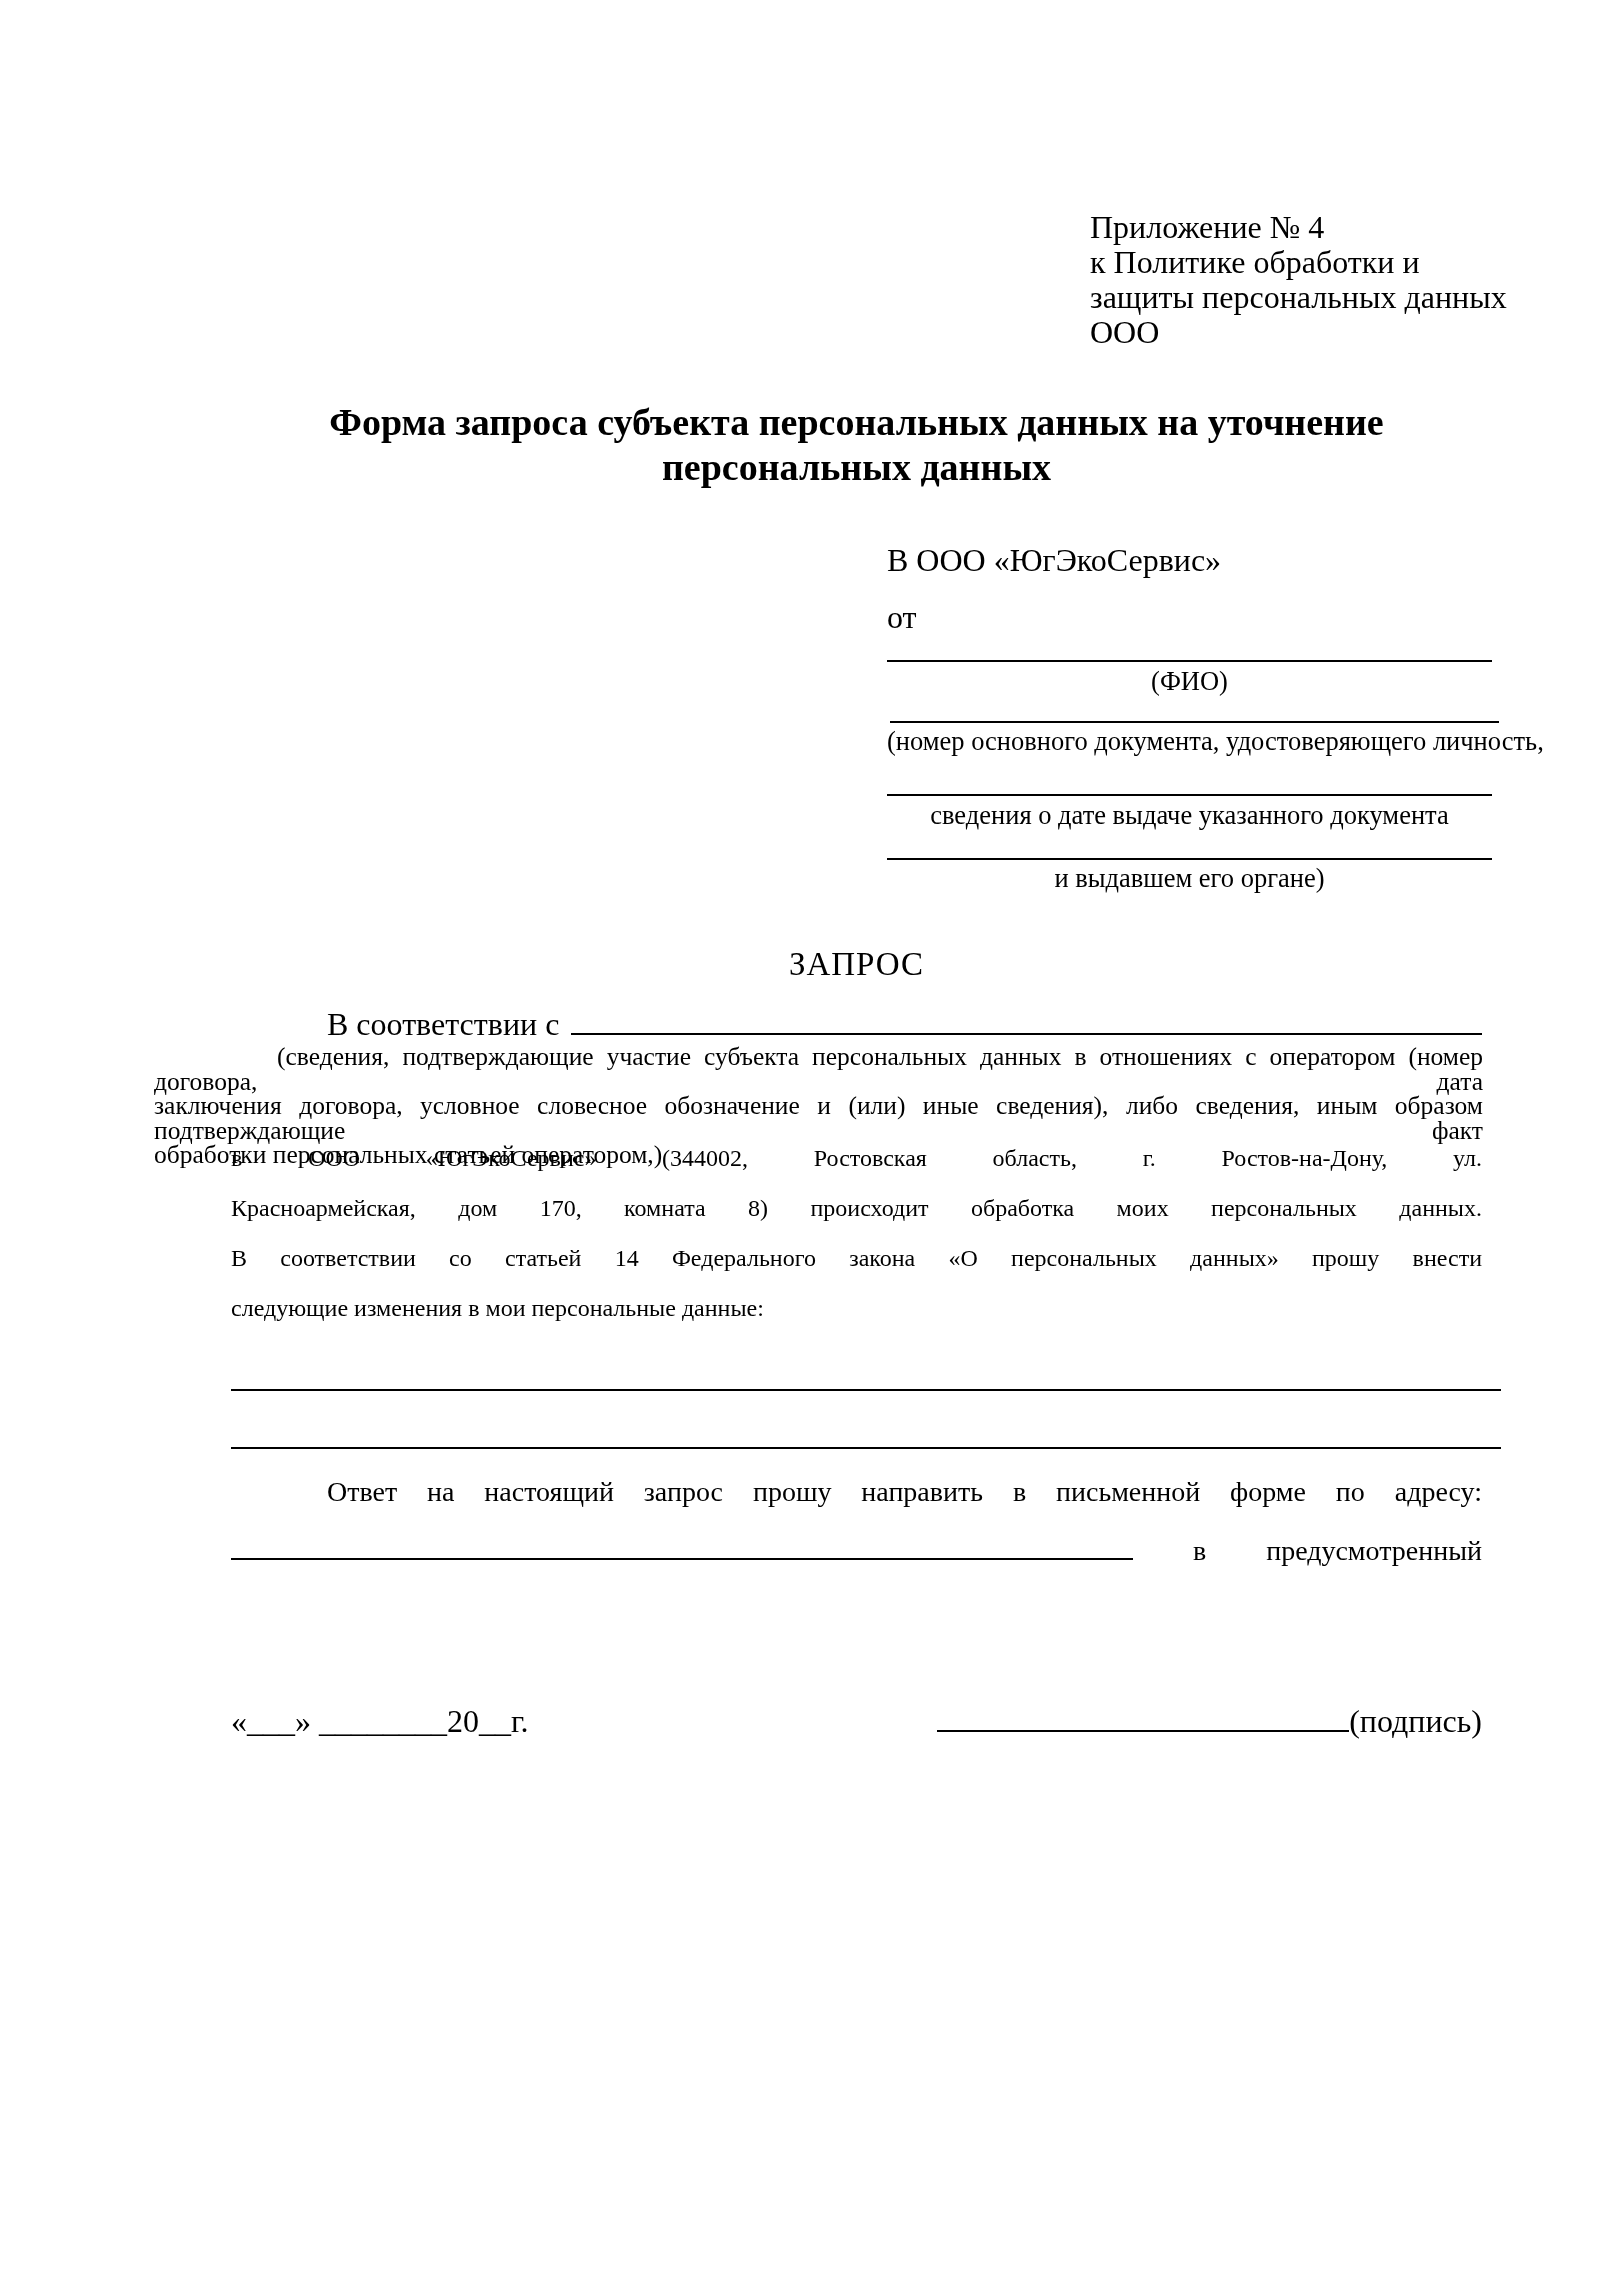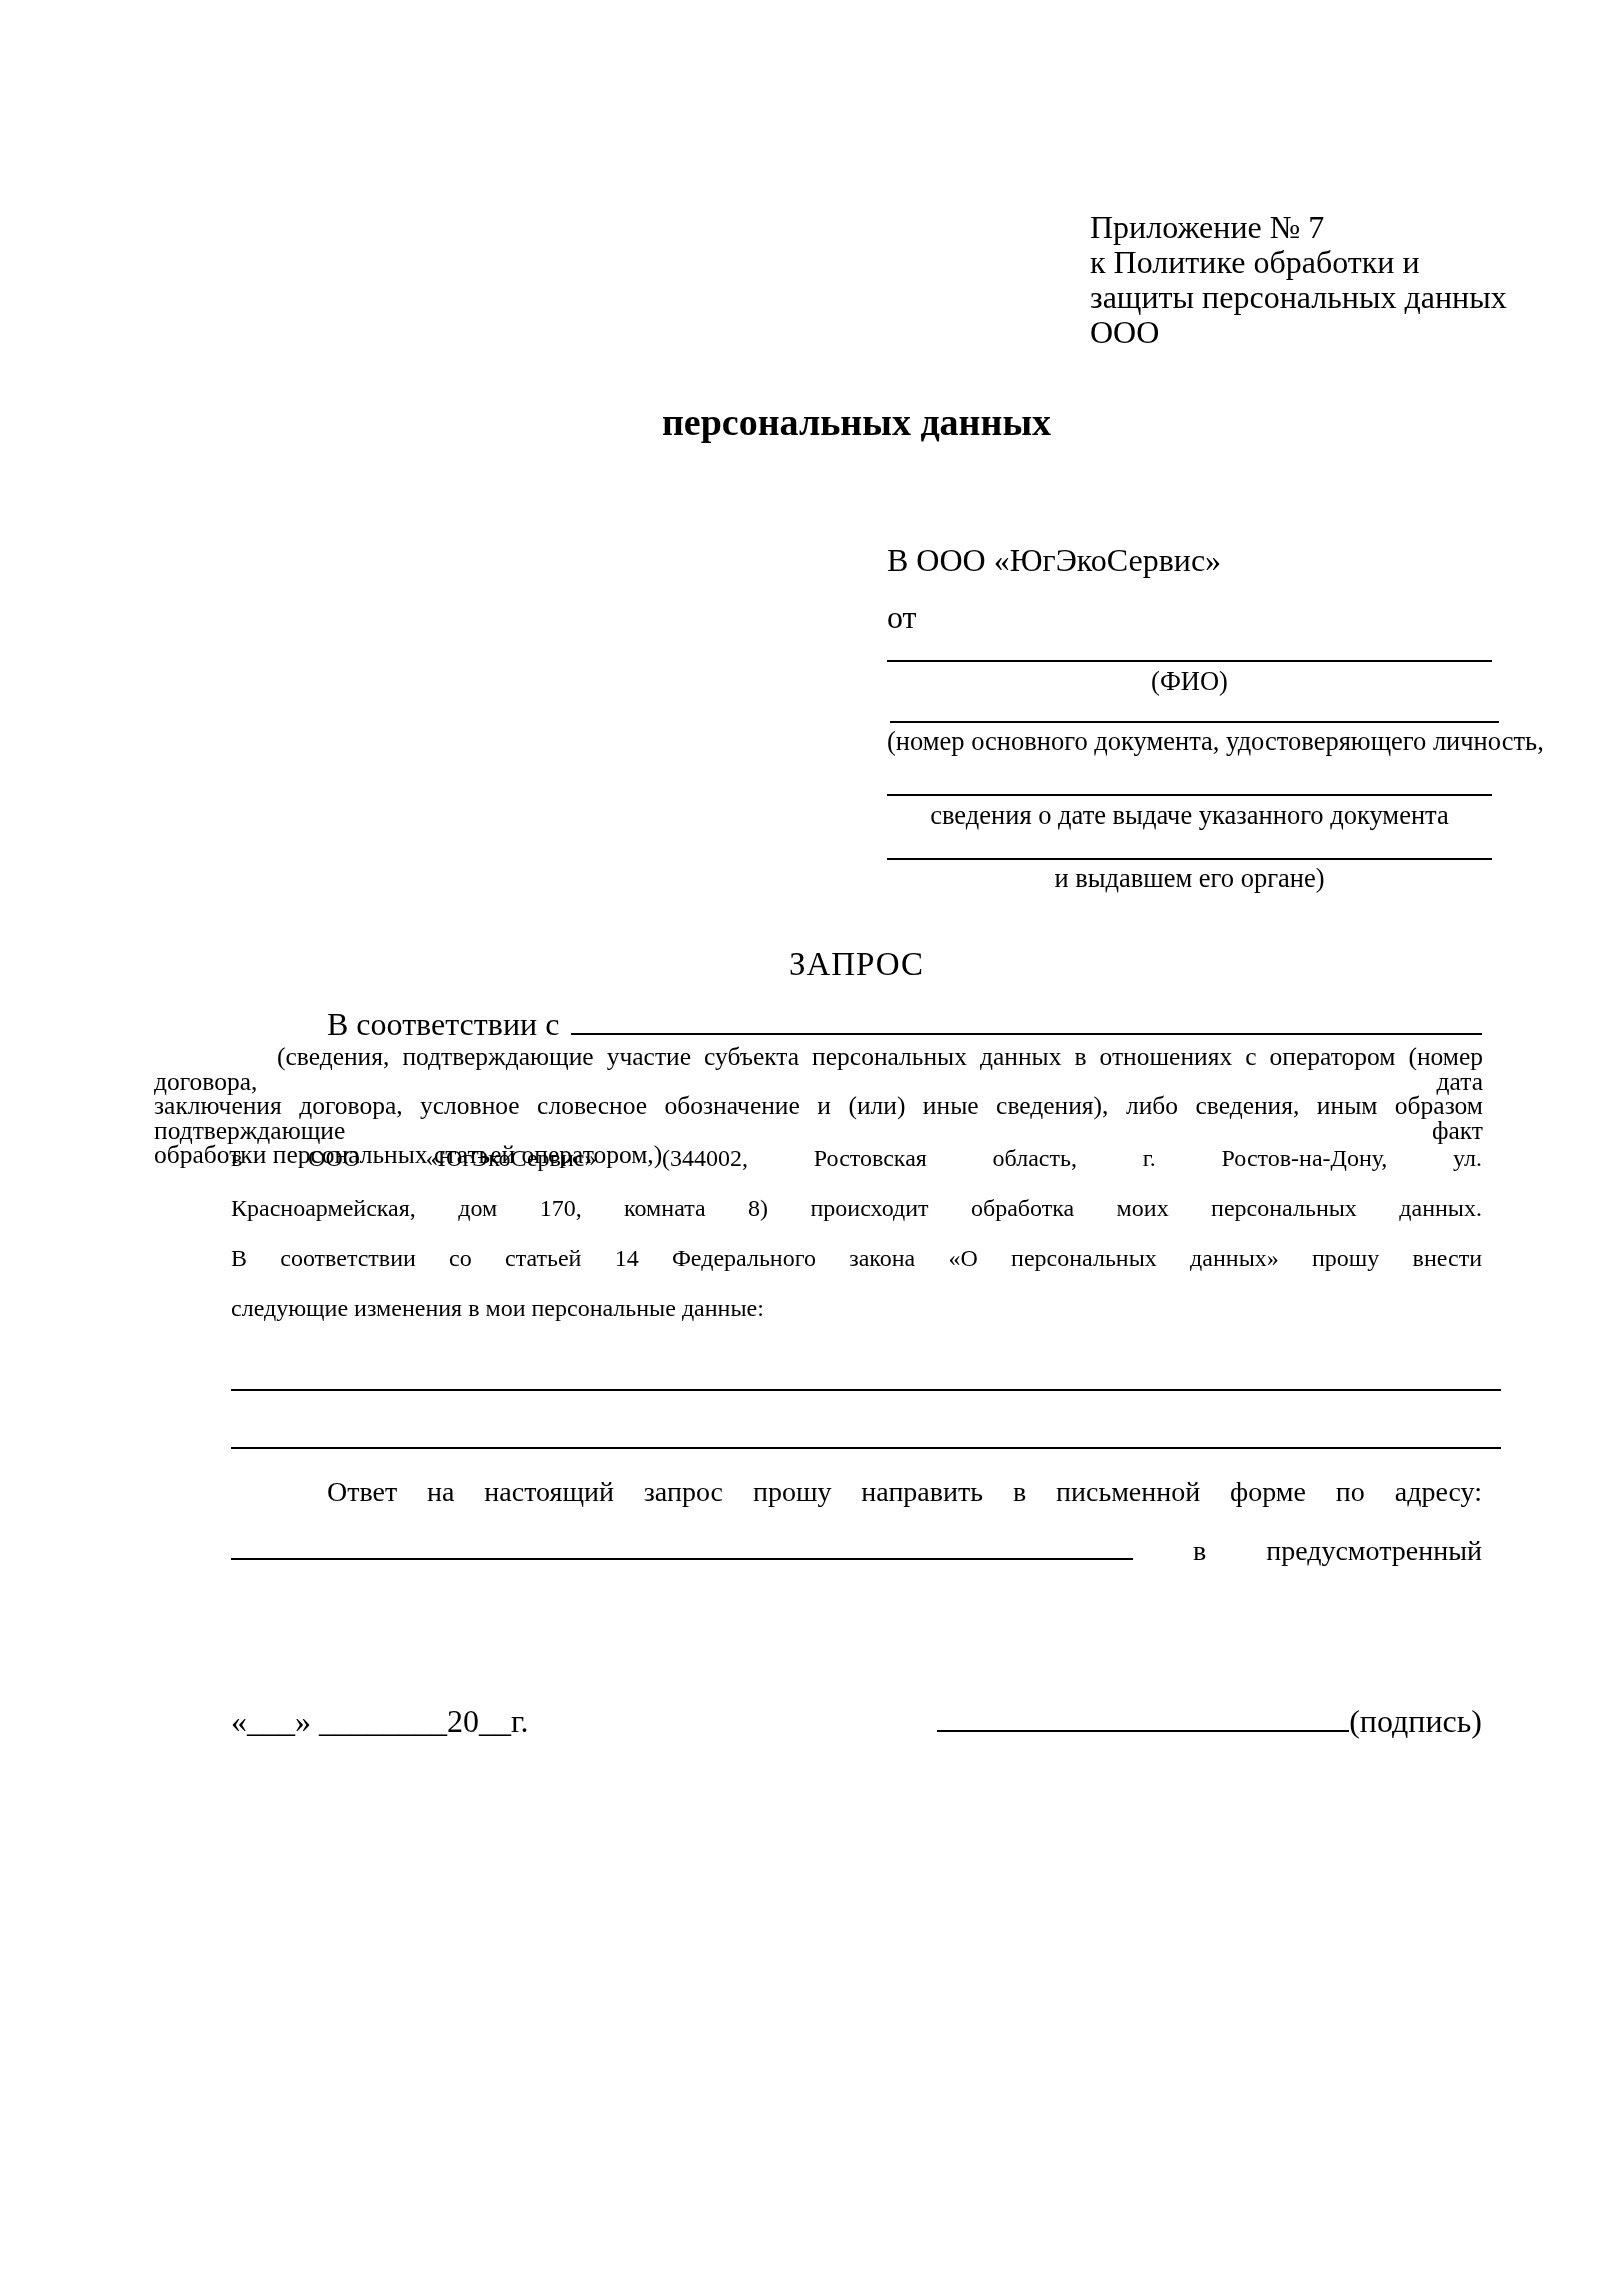--- a/index.html
+++ b/index.html
@@ -41,27 +41,28 @@
   #sig-row{left:231px;top:1703px;width:1251px;display:flex;justify-content:space-between;align-items:baseline;font-size:32px;line-height:37px;}
   #sig-row .sig-right{display:inline-flex;align-items:baseline;white-space:nowrap;}
   #sig-row .sig-fill{display:inline-block;width:412px;border-bottom:2px solid #000;height:1px;}
 </style>
 </head>
 <body>
 
 <div class="page">
 
   <div class="abs" id="header-note">
-    <div>Приложение № 7</div>
+    <div>Приложение № 4</div>
     <div>к Политике обработки и</div>
     <div>защиты персональных данных</div>
     <div>ООО</div>
   </div>
 
   <div class="abs" id="title">
+    <div>Форма запроса субъекта персональных данных на уточнение</div>
     <div>персональных данных</div>
   </div>
 
   <div class="abs addr-text" style="left:887px;top:542px;">В ООО «ЮгЭкоСервис»</div>
   <div class="abs addr-text" style="left:887px;top:599px;">от</div>
 
   <div class="abs fill-line" style="left:887px;top:631px;width:605px;height:29px;"></div>
   <div class="abs field-cap" style="left:887px;top:667px;width:605px;">(ФИО)</div>
 
   <div class="abs fill-line" style="left:890px;top:692px;width:609px;height:29px;"></div>

